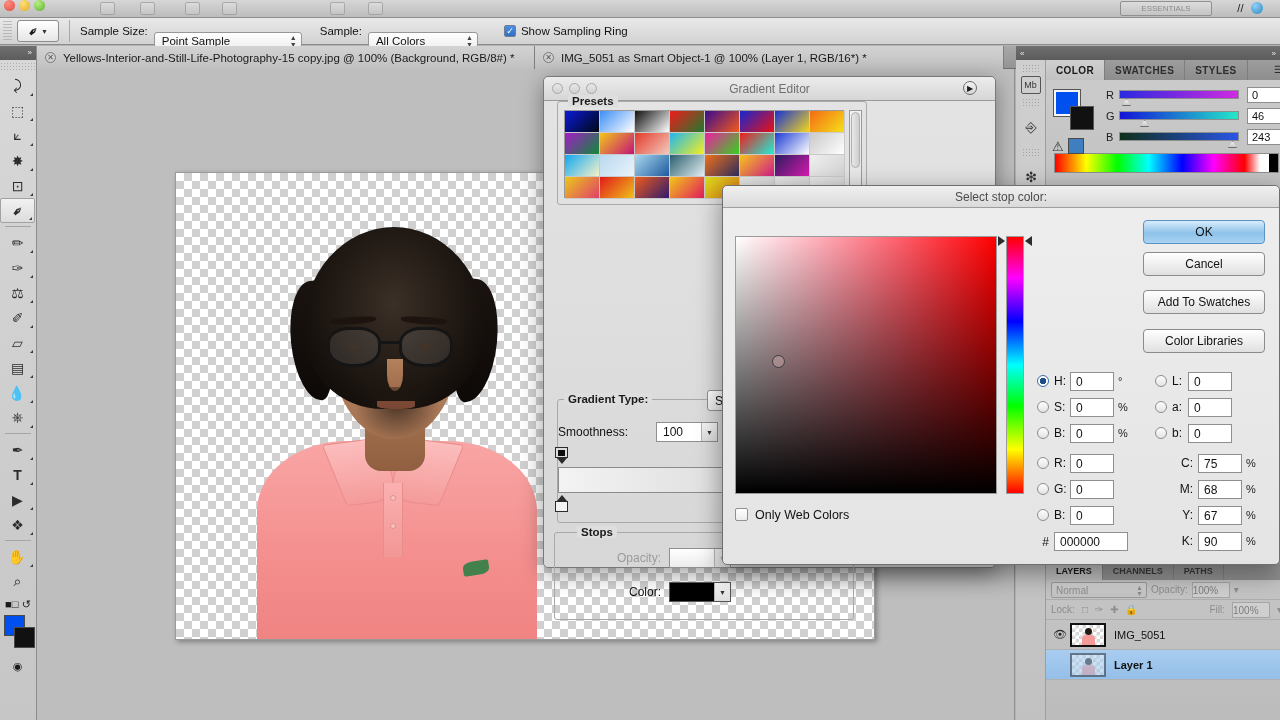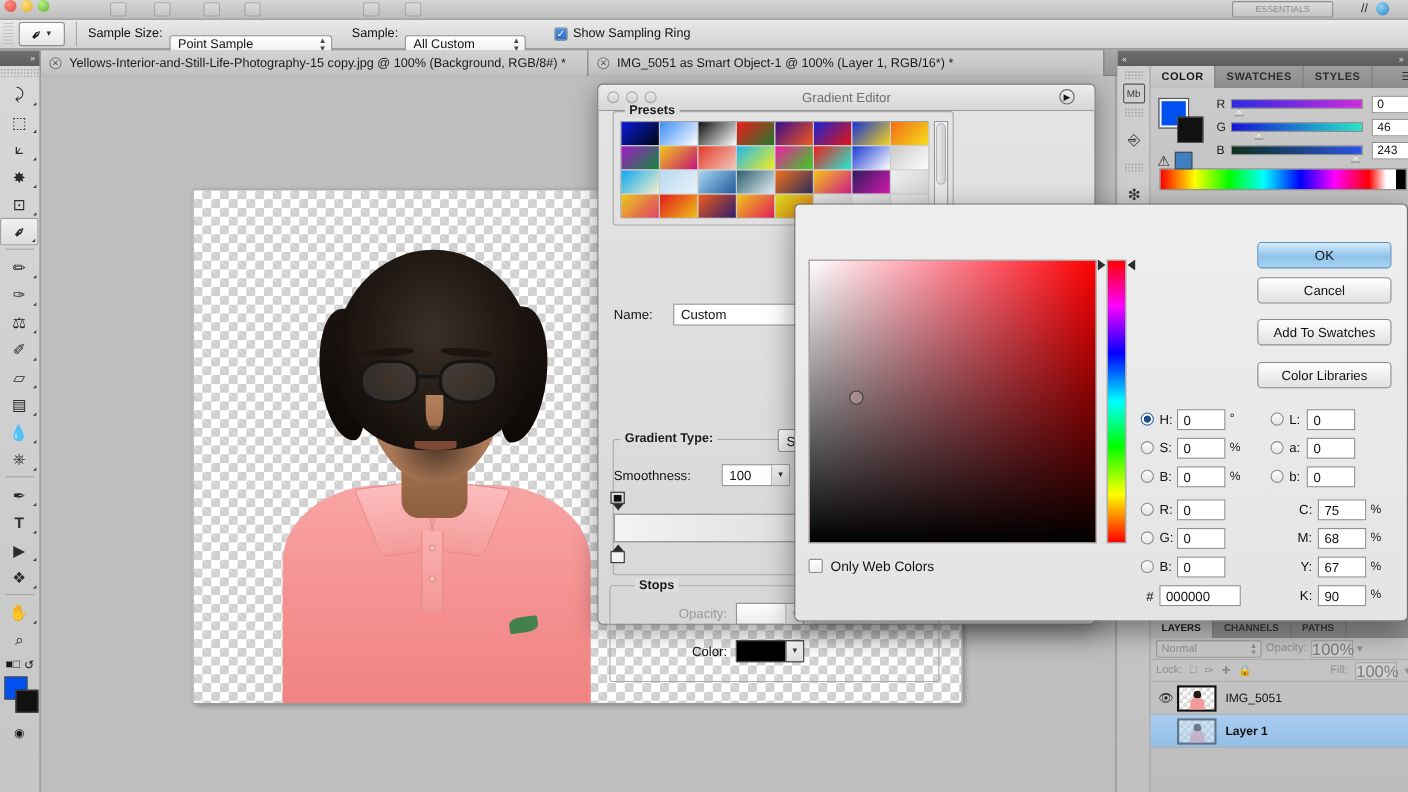--- a/index.html
+++ b/index.html
@@ -282,21 +282,21 @@
             display:flex; align-items:center; border-right:1px solid #828282; }
   .ly-tab.active { background: linear-gradient(#c8c8c8,#bcbcbc); color:#1a1a1a; }
   .ly-blend { height: 20px; display:flex; align-items:center; gap:4px; padding: 2px 5px;
               border-bottom: 1px solid #aeaeae; }
   .ly-mini-sel { width: 96px; height: 16px; border:1px solid #9a9a9a; border-radius:2px;
                  background: linear-gradient(#d2d2d2,#c2c2c2); color:#8e8e8e; font-size:10px;
                  padding-left:4px; line-height:15px; position:relative; }
   .ly-mini-sel .spin { position:absolute; right:3px; top:2px; font-size:7px; line-height:6px; color:#8e8e8e; }
   .ly-lbl { font-size:10px; color:#8d8d8d; }
   .ly-num { width: 38px; height: 16px; border:1px solid #a5a5a5; background:#cfcfcf;
-            font-size:15px; color:#7c7c7c; text-align:center; line-height:15px; }
+            font-size:10px; color:#7c7c7c; text-align:left; line-height:15px; }
   .ly-lock { height: 20px; display:flex; align-items:center; gap:7px; padding: 2px 5px;
              border-bottom: 1px solid #aeaeae; color:#8d8d8d; font-size:10px; }
   .ly-row { height: 30px; display:flex; align-items:center; border-bottom:1px solid #b0b0b0; padding-left:4px; }
   .ly-row.sel { background: linear-gradient(#a9cdf0,#94bfe8); }
   .ly-eye { width: 20px; text-align:center; font-size: 11px; color:#222; }
   .ly-thumb { width: 36px; height: 24px; border: 2px solid #111; margin-right: 8px;
               background-color:#fff;
               background-image:
                 linear-gradient(45deg,#d5d5d5 25%, transparent 25%, transparent 75%, #d5d5d5 75%),
                 linear-gradient(45deg,#d5d5d5 25%, transparent 25%, transparent 75%, #d5d5d5 75%);
@@ -495,21 +495,21 @@
       <span class="caret">▼</span>
     </div>
     <div class="vsep"></div>
     <span class="opt-label">Sample Size:</span>
     <div class="combo" style="width:148px">
       <span>Point Sample</span>
       <span class="spin">▲<br>▼</span>
     </div>
     <span class="opt-label" style="margin-left:18px">Sample:</span>
     <div class="combo" style="width:110px">
-      <span>All Custom</span>
+      <span>All Colors</span>
       <span class="spin">▲<br>▼</span>
     </div>
     <div style="width:26px"></div>
     <div style="display:flex;align-items:center">
       <span class="chk">✓</span>
       <span class="opt-label">Show Sampling Ring</span>
     </div>
   </div>
 
   <div class="tabbar">
@@ -778,24 +778,20 @@
     </div>
     <div class="ge-gear">▶</div>
 
     <div class="ge-btn" style="top:110px">
       <span>OK</span>
     </div>
     <div class="ge-btn" style="top:146px">
       <span>Cancel</span>
     </div>
 
-    <div class="ge-row" style="left:14px; top:199px">
-      <span class="ge-lbl" style="width:54px">Name:</span>
-      <span class="txtfield" style="width:230px">Custom</span>
-    </div>
 
     <div class="grp gt-box">
       <span class="grp-lbl" style="left:6px">Gradient Type:</span>
     </div>
     <div class="selfield" style="position:absolute;left:163px;top:313px;width:78px">
       <span>Solid</span>
       <span class="spin">▲<br>▼</span>
     </div>
 
     <div class="ge-row" style="left:14px; top:345px">
@@ -832,20 +828,23 @@
     </div>
     <div class="ge-row" style="left:42px; top:505px">
       <span class="ge-lbl" style="width:75px;text-align:right">Color:</span>
       <span class="numfield" style="width:62px;margin-left:8px;background:#000;border-color:#555">
         <span class="arrow" style="background:linear-gradient(#f4f4f4,#dedede)">▼</span>
       </span>
     </div>
   </div>
 
   <div class="ssc">
+    <div class="ssc-title">
+      <span>Select stop color:</span>
+    </div>
 
     <div class="sv-field">
       <div class="sv-ring"></div>
     </div>
     <div class="hue-ar-l"></div>
     <div class="hue-bar"></div>
     <div class="hue-ar-r"></div>
 
 
     <div class="ssc-btn primary" style="top:34px">

